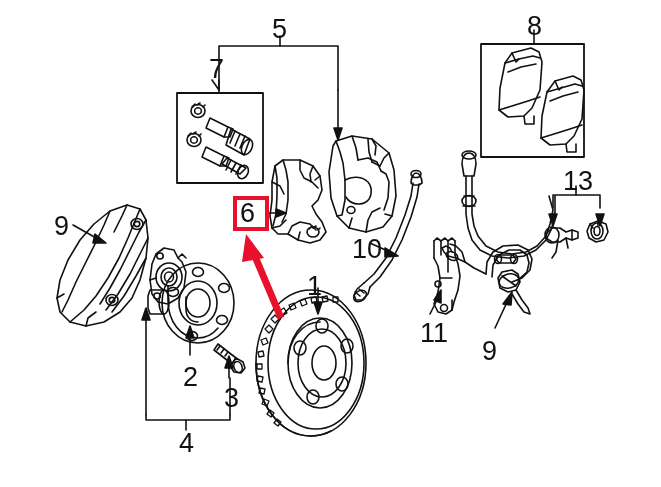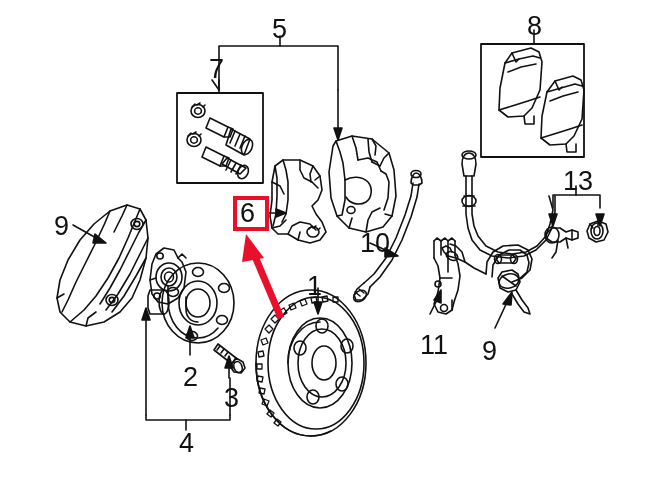--- a/index.html
+++ b/index.html
@@ -349,18 +349,18 @@
 
   <span class="callout-num" style="left:307px;top:273px;">1</span>
   <span class="callout-num" style="left:183px;top:364px;">2</span>
   <span class="callout-num" style="left:224px;top:385px;">3</span>
   <span class="callout-num" style="left:179px;top:430px;">4</span>
   <span class="callout-num" style="left:272px;top:16px;">5</span>
   <span class="callout-num" style="left:240px;top:200px;">6</span>
   <span class="callout-num" style="left:209px;top:56px;">7</span>
   <span class="callout-num" style="left:527px;top:13px;">8</span>
   <span class="callout-num" style="left:54px;top:213px;">9</span>
-  <span class="callout-num" style="left:352px;top:230px;margin-left:8px;">10</span>
-  <span class="callout-num" style="left:420px;top:320px;margin-top:12px;">11</span>
+  <span class="callout-num" style="left:352px;top:236px;">10</span>
+  <span class="callout-num" style="left:420px;top:320px;">11</span>
   <span class="callout-num" style="left:482px;top:338px;">9</span>
   <span class="callout-num" style="left:563px;top:168px;">13</span>
 
 </div>
 
 </body></html>

